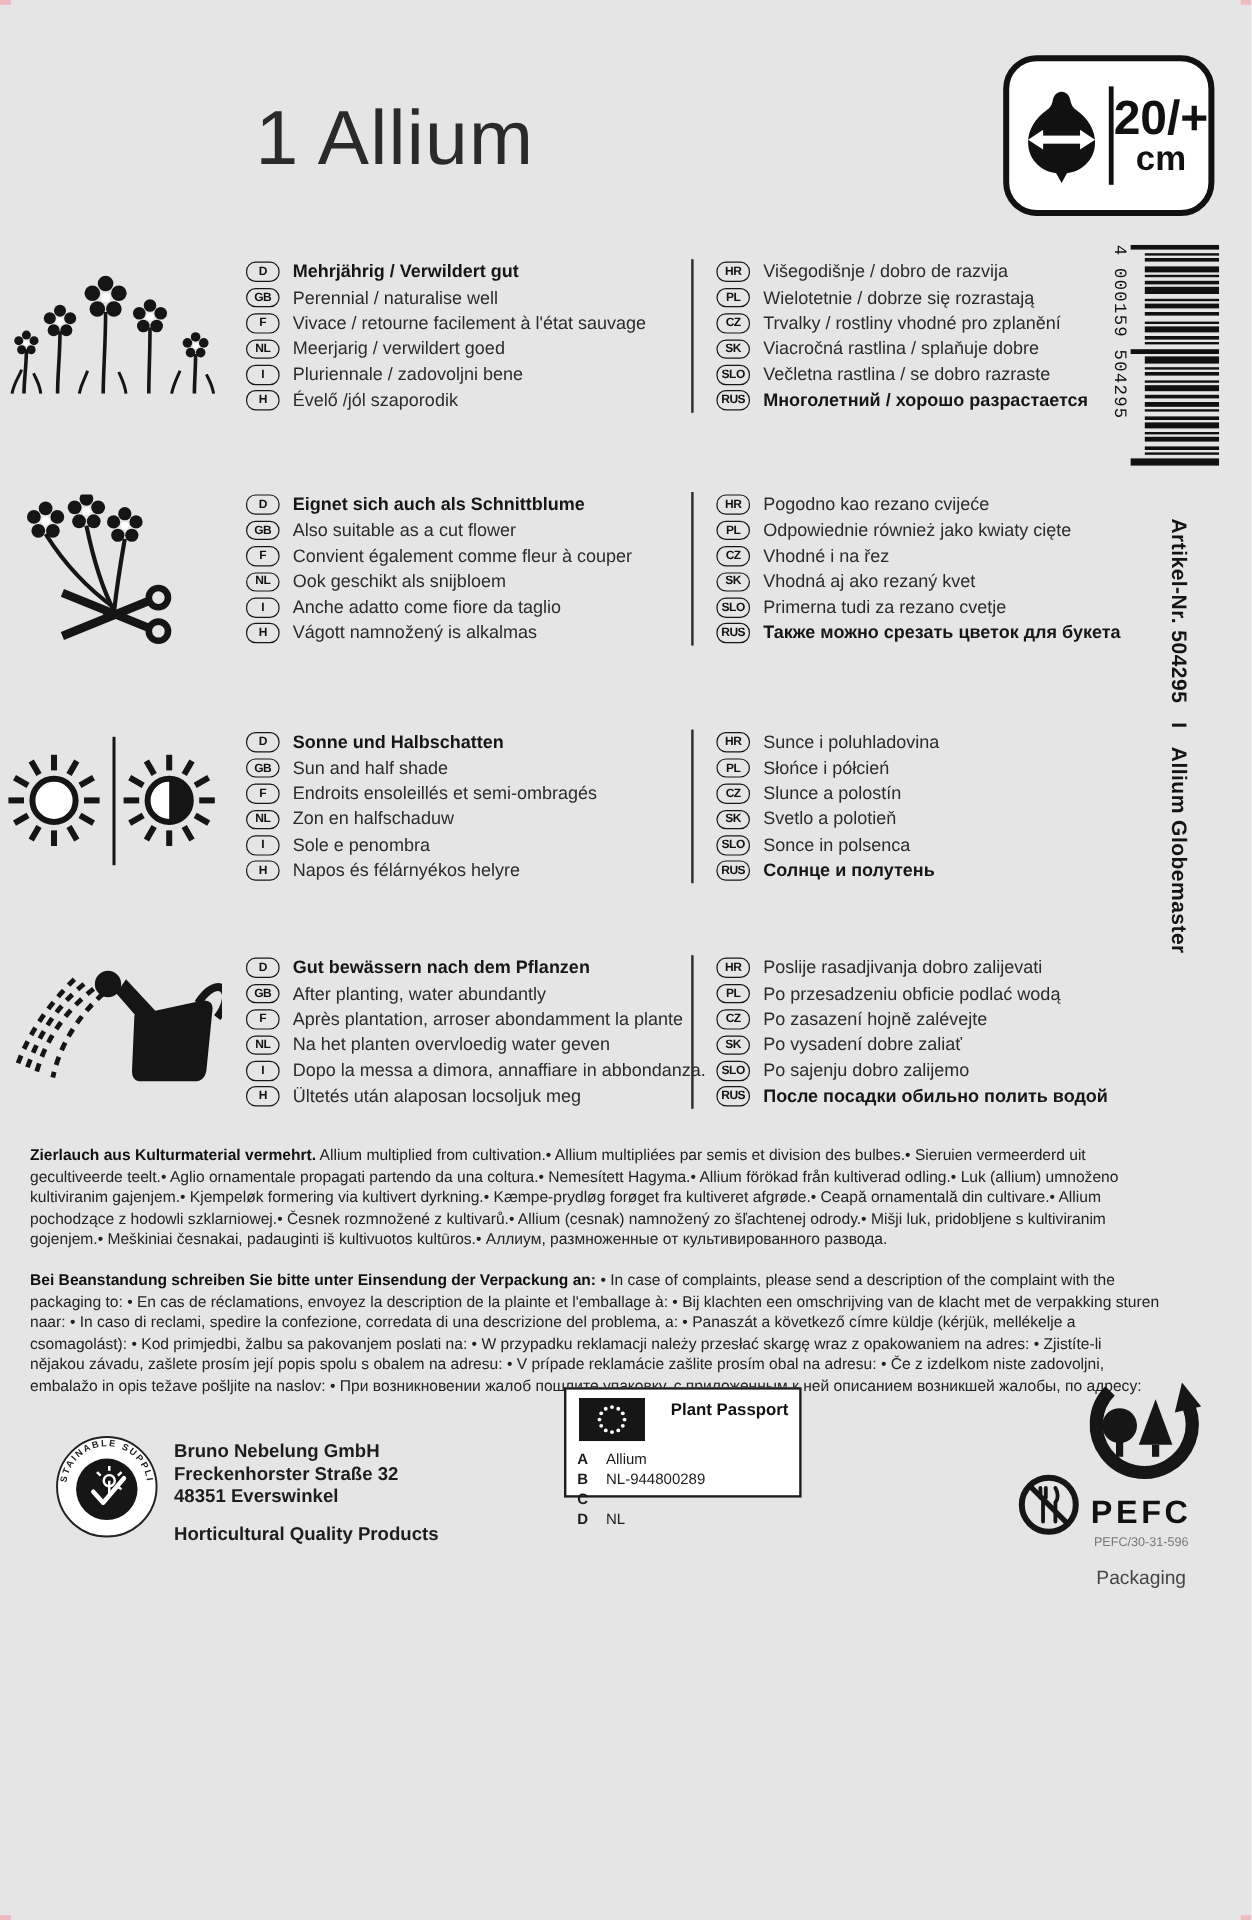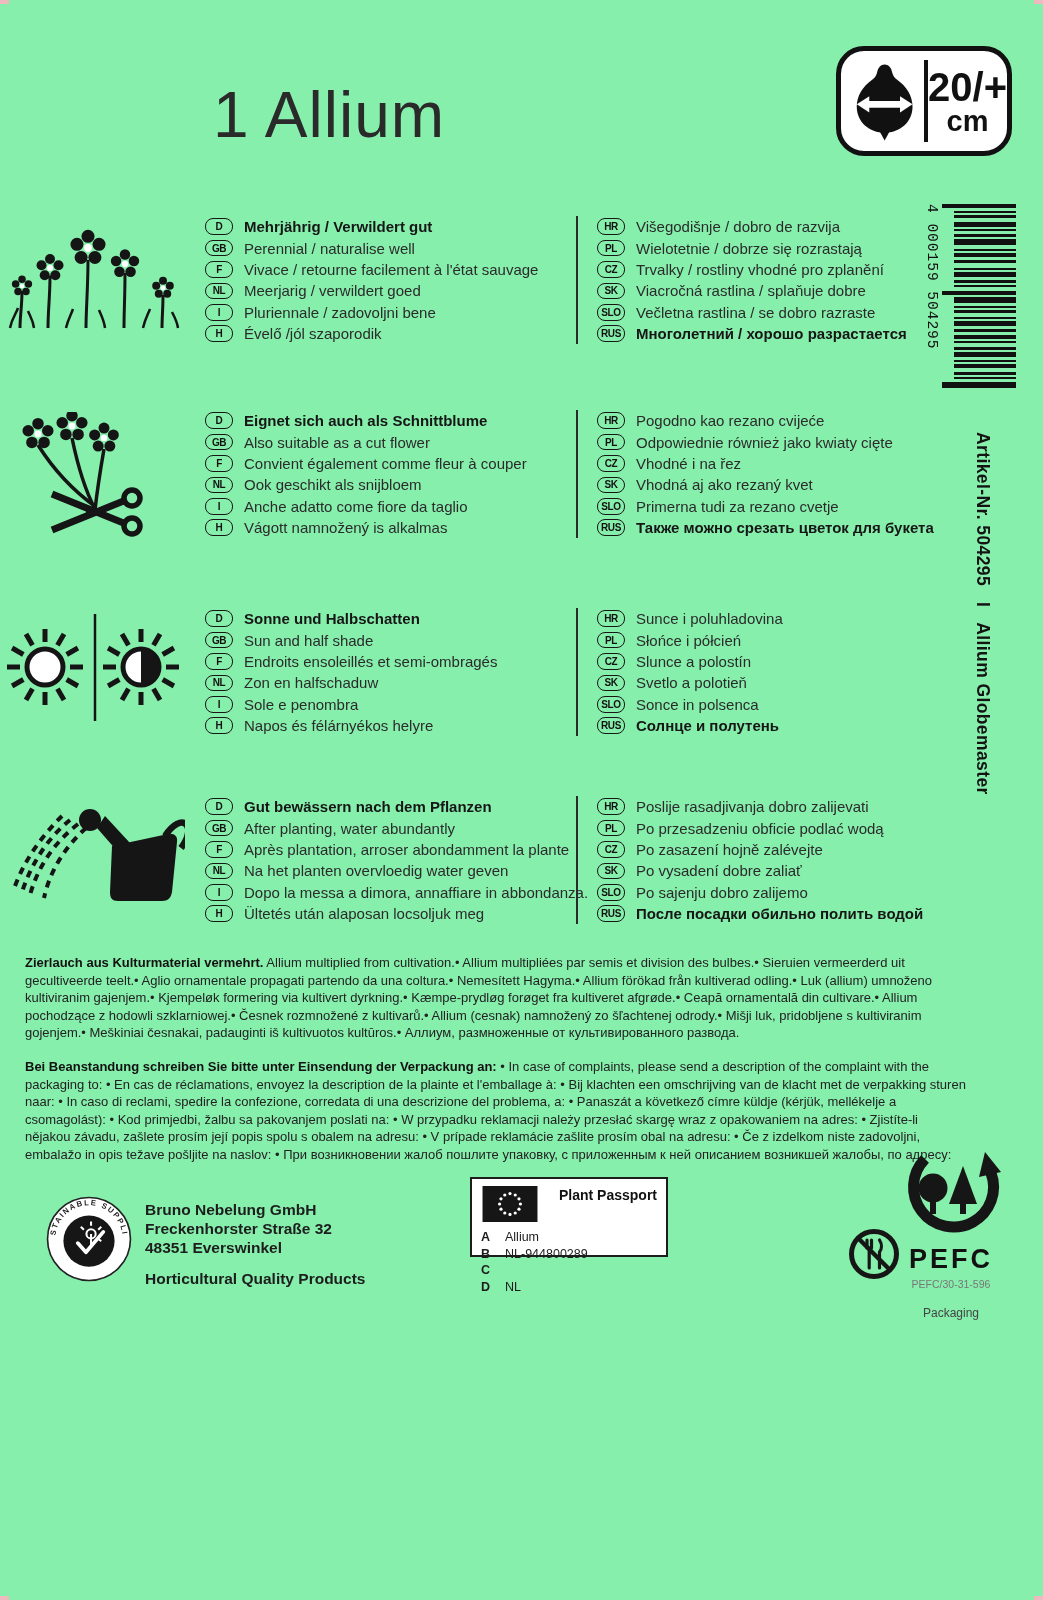--- a/index.html
+++ b/index.html
@@ -1,20 +1,20 @@
 <!DOCTYPE html>
 <html><head>
 <meta charset="utf-8">
 <style>
   html,body{margin:0;padding:0;background:#ffffff;}
-  .page{position:relative;width:1043px;height:1600px;background:#86efac;overflow:hidden;
+  .page{position:relative;width:1043px;height:1600px;background:#e5e5e5;overflow:hidden;
         font-family:"Liberation Sans",sans-serif;color:#1c1c1c;}
   
   .title{position:absolute;left:213px;top:78px;font-size:64px;font-weight:400;letter-spacing:1px;color:#2a2a2a;margin:0;}
-  .size-badge{position:absolute;left:836px;top:46px;width:176px;height:110px;border:5px solid #111;
+  .size-badge{position:absolute;left:836px;top:46px;width:176px;height:134px;border:5px solid #111;
               border-radius:28px;display:flex;align-items:center;box-sizing:border-box;background:#fff;}
   .size-badge .bulb{margin-left:10px;}
   .size-badge .vsep{width:4px;height:82px;background:#111;margin-left:6px;}
   .size-text{flex:1;text-align:center;font-weight:bold;line-height:1.0;color:#111;}
   .size-text .val{font-size:40px;display:block;}
   .size-text .unit{font-size:29px;display:block;}
   
   .barcode{position:absolute;left:924px;top:204px;display:flex;}
   .bc-digits{writing-mode:vertical-rl;white-space:pre;font-family:"Liberation Mono",monospace;
              font-size:14.5px;color:#111;height:188px;letter-spacing:1px;margin-right:2px;}
@@ -33,31 +33,31 @@
         letter-spacing:-0.4px;box-sizing:border-box;padding:0 2px;color:#111;flex:0 0 auto;}
   .txt{font-size:15px;color:#2b2b2b;white-space:nowrap;}
   .row.b .txt{font-weight:bold;color:#161616;}
   
   .para{position:absolute;left:25px;width:942px;font-size:13px;line-height:17.6px;color:#222;margin:0;}
   .para b{color:#111;}
   
   .supplier-logo{position:absolute;left:46px;top:1196px;}
   .address{position:absolute;left:145px;top:1200px;font-size:15.5px;font-weight:bold;line-height:19px;color:#1d1d1d;}
   .tagline{margin-top:12px;text-align:right;}
-  .passport{position:absolute;left:470px;top:1156px;width:198px;height:80px;border:2.5px solid #1d1d1d;
-            box-sizing:border-box;padding:7px 9px 5px 9px;background:#fff;margin-top:21px;}
+  .passport{position:absolute;left:470px;top:1156px;width:198px;height:92px;border:2.5px solid #1d1d1d;
+            box-sizing:border-box;padding:7px 9px 5px 9px;background:#fff;}
   .pp-head{display:flex;align-items:flex-start;justify-content:space-between;margin-bottom:7px;}
   .pp-title{font-size:14px;font-weight:bold;color:#111;margin-top:1px;}
   .pp-row{display:flex;gap:14px;font-size:12.5px;height:16.5px;align-items:center;}
   .pp-key{font-weight:bold;width:10px;}
   .no-food{position:absolute;left:846px;top:1226px;}
   .pefc{position:absolute;left:890px;top:1146px;width:122px;text-align:center;color:#111;}
   .pefc-name{font-size:27px;font-weight:bold;letter-spacing:3px;margin-top:2px;}
   .pefc-code{font-size:10.5px;color:#777;margin-top:3px;}
-  .pefc-label{font-size:12px;color:#444;margin-top:16px;}
+  .pefc-label{font-size:16px;color:#444;margin-top:16px;}
   
   .mark{position:absolute;width:9px;height:4px;background:#efb9c0;}
 </style>
 </head>
 <body>
 
 <div class="page">
 
   <svg width="0" height="0" style="position:absolute" aria-hidden="true">
     <defs>

